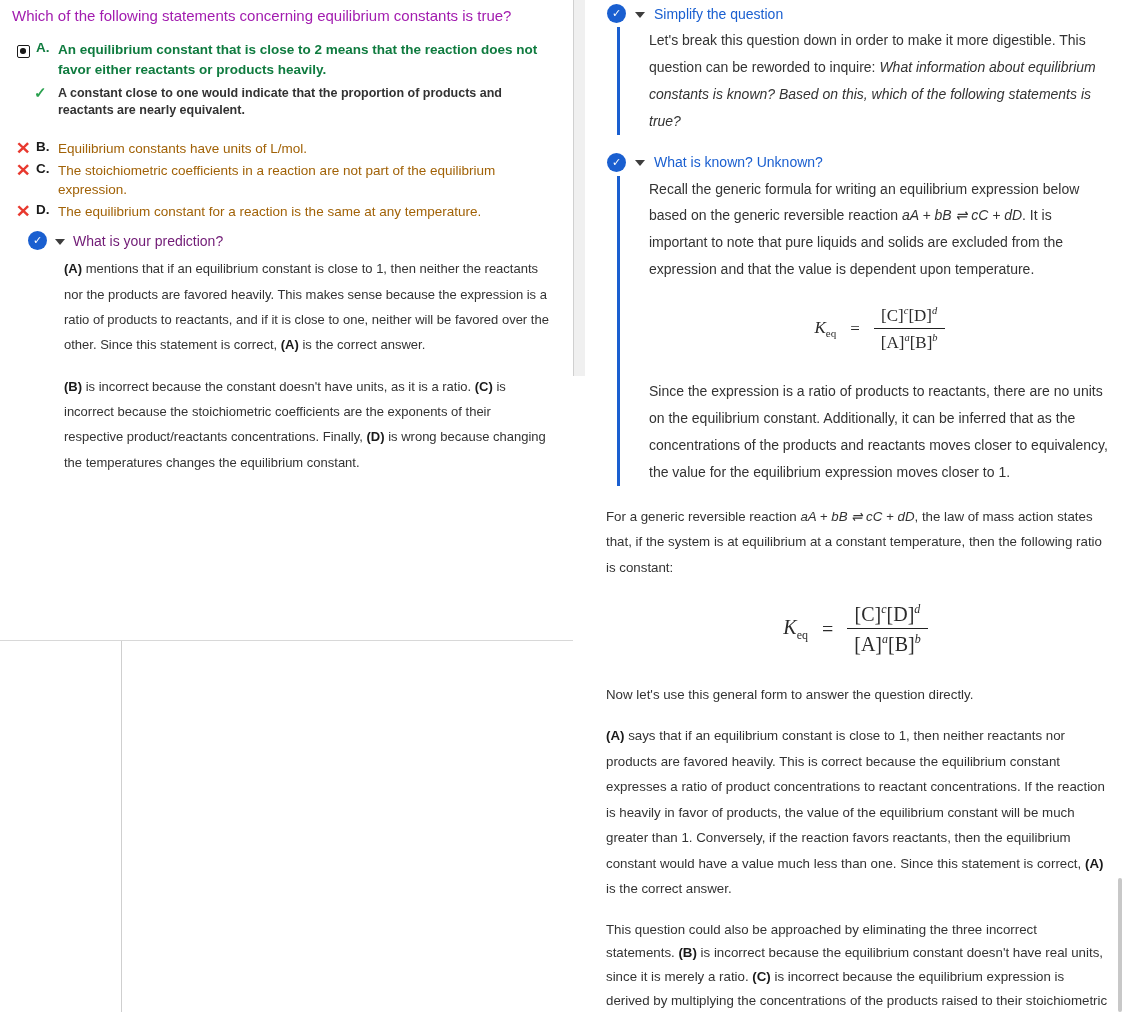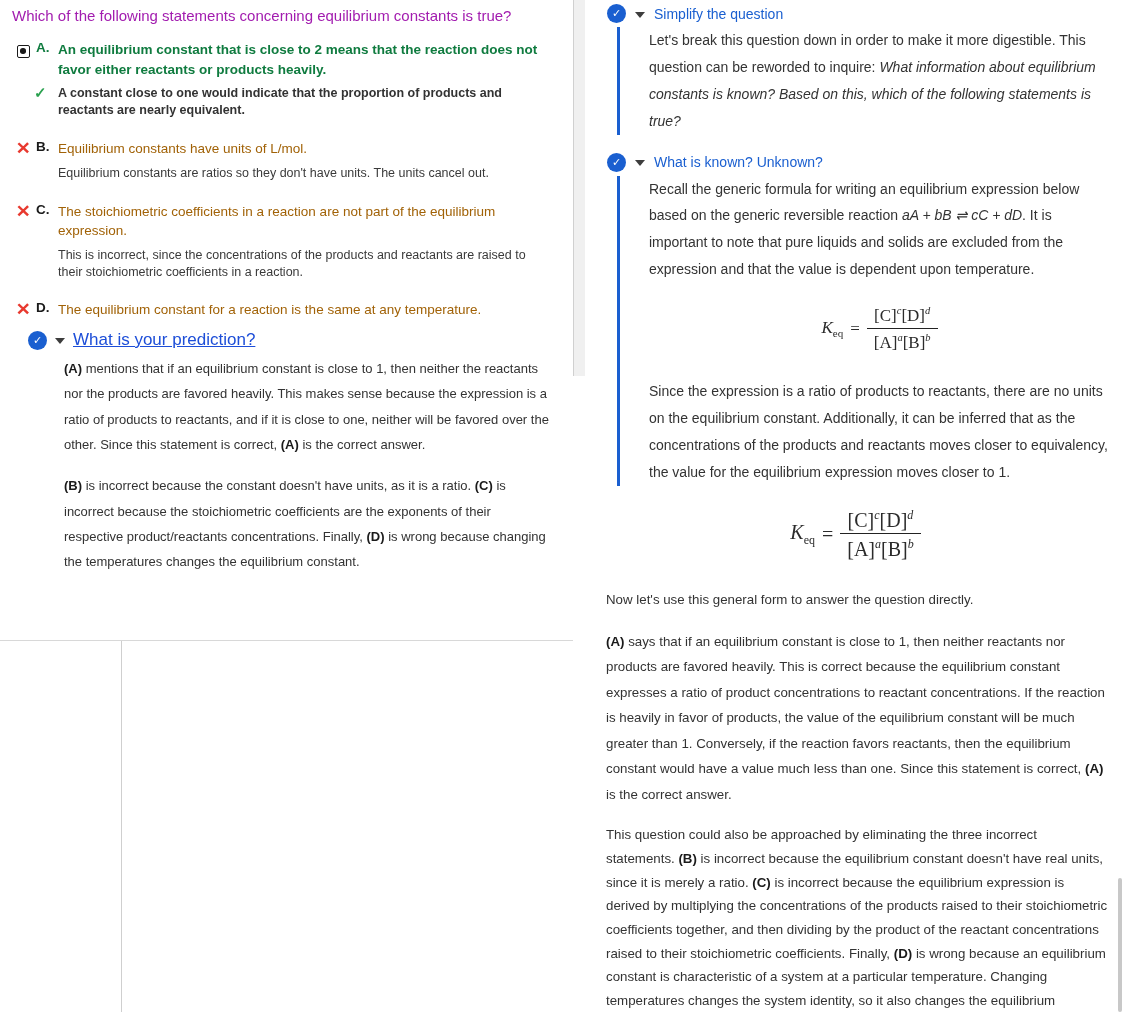--- a/index.html
+++ b/index.html
@@ -124,23 +124,22 @@
     line-height: 1;
   }
   .caret {
     width: 0; height: 0;
     border-left: 5px solid transparent;
     border-right: 5px solid transparent;
     border-top: 6px solid #3d3d3d;
     margin-top: 2px;
   }
   .accordion-title {
-    color: #1d4ed8;
-    font-size: 17px;
-    text-decoration: underline;
+    color: #701a75;
+    font-size: 14px;
   }
   .pred-body {
     margin: 4px 0 0 56px;
     font-size: 13px;
     line-height: 1.95;
     color: #333;
     padding-right: 10px;
   }
   .pred-body p { margin: 0 0 16px 0; }
   .pred-body b { font-weight: bold; color: #1a1a1a; }
@@ -231,21 +230,21 @@
 
   
   .eq-wrap {
     text-align: center;
     margin: 22px 0 26px 0;
     font-family: "Liberation Serif", serif;
   }
   .eq {
     display: inline-flex;
     align-items: center;
-    gap: 7px;
+    gap: 14px;
     font-size: 17px;
   }
   .eq .lhs { font-style: italic; }
   .eq .lhs sub { font-style: normal; font-size: 11px; }
   .frac {
     display: inline-flex;
     flex-direction: column;
     align-items: center;
   }
   .frac .num { padding: 0 7px 2px 7px; }
@@ -285,33 +284,25 @@
       <div class="explanation">
         <div class="check">✓</div>
         <div class="etext bold">A constant close to one would indicate that the proportion of products and reactants are nearly equivalent.</div>
       </div>
 
       <div class="choice">
         <div class="mark"><span class="x-mark">✕</span></div>
         <div class="letter">B.</div>
         <div class="choice-text">Equilibrium constants have units of L/mol.</div>
       </div>
-      <div class="explanation indent-plain">
-        <div class="check">✓</div>
-        <div class="etext">Equilibrium constants are ratios so they don't have units. The units cancel out.</div>
-      </div>
 
       <div class="choice">
         <div class="mark"><span class="x-mark">✕</span></div>
         <div class="letter">C.</div>
         <div class="choice-text">The stoichiometric coefficients in a reaction are not part of the equilibrium expression.</div>
-      </div>
-      <div class="explanation indent-plain">
-        <div class="check">✓</div>
-        <div class="etext">This is incorrect, since the concentrations of the products and reactants are raised to their stoichiometric coefficients in a reaction.</div>
       </div>
 
       <div class="choice">
         <div class="mark"><span class="x-mark">✕</span></div>
         <div class="letter">D.</div>
         <div class="choice-text">The equilibrium constant for a reaction is the same at any temperature.</div>
       </div>
 
       <div class="accordion-head">
         <span class="circle-check">✓</span>
@@ -371,20 +362,23 @@
             <span class="frac">
               <span class="num">[C]<sup>c</sup>[D]<sup>d</sup></span>
               <span class="den">[A]<sup>a</sup>[B]<sup>b</sup></span>
             </span>
           </span>
         </div>
 
         <p>Since the expression is a ratio of products to reactants, there are no units on the equilibrium constant. Additionally, it can be inferred that as the concentrations of the products and reactants moves closer to equivalency, the value for the equilibrium expression moves closer to 1.</p>
       </div>
 
+      <p class="para">
+        <span>For a generic reversible reaction </span><i>aA + bB ⇌ cC + dD</i><span>, the law of mass action states that, if the system is at equilibrium at a constant temperature, then the following ratio is constant:</span>
+      </p>
 
       <div class="eq-wrap eq-big">
         <span class="eq eq-big">
           <span class="lhs">K<sub>eq</sub></span>
           <span>=</span>
           <span class="frac">
             <span class="num">[C]<sup>c</sup>[D]<sup>d</sup></span>
             <span class="den">[A]<sup>a</sup>[B]<sup>b</sup></span>
           </span>
         </span>

